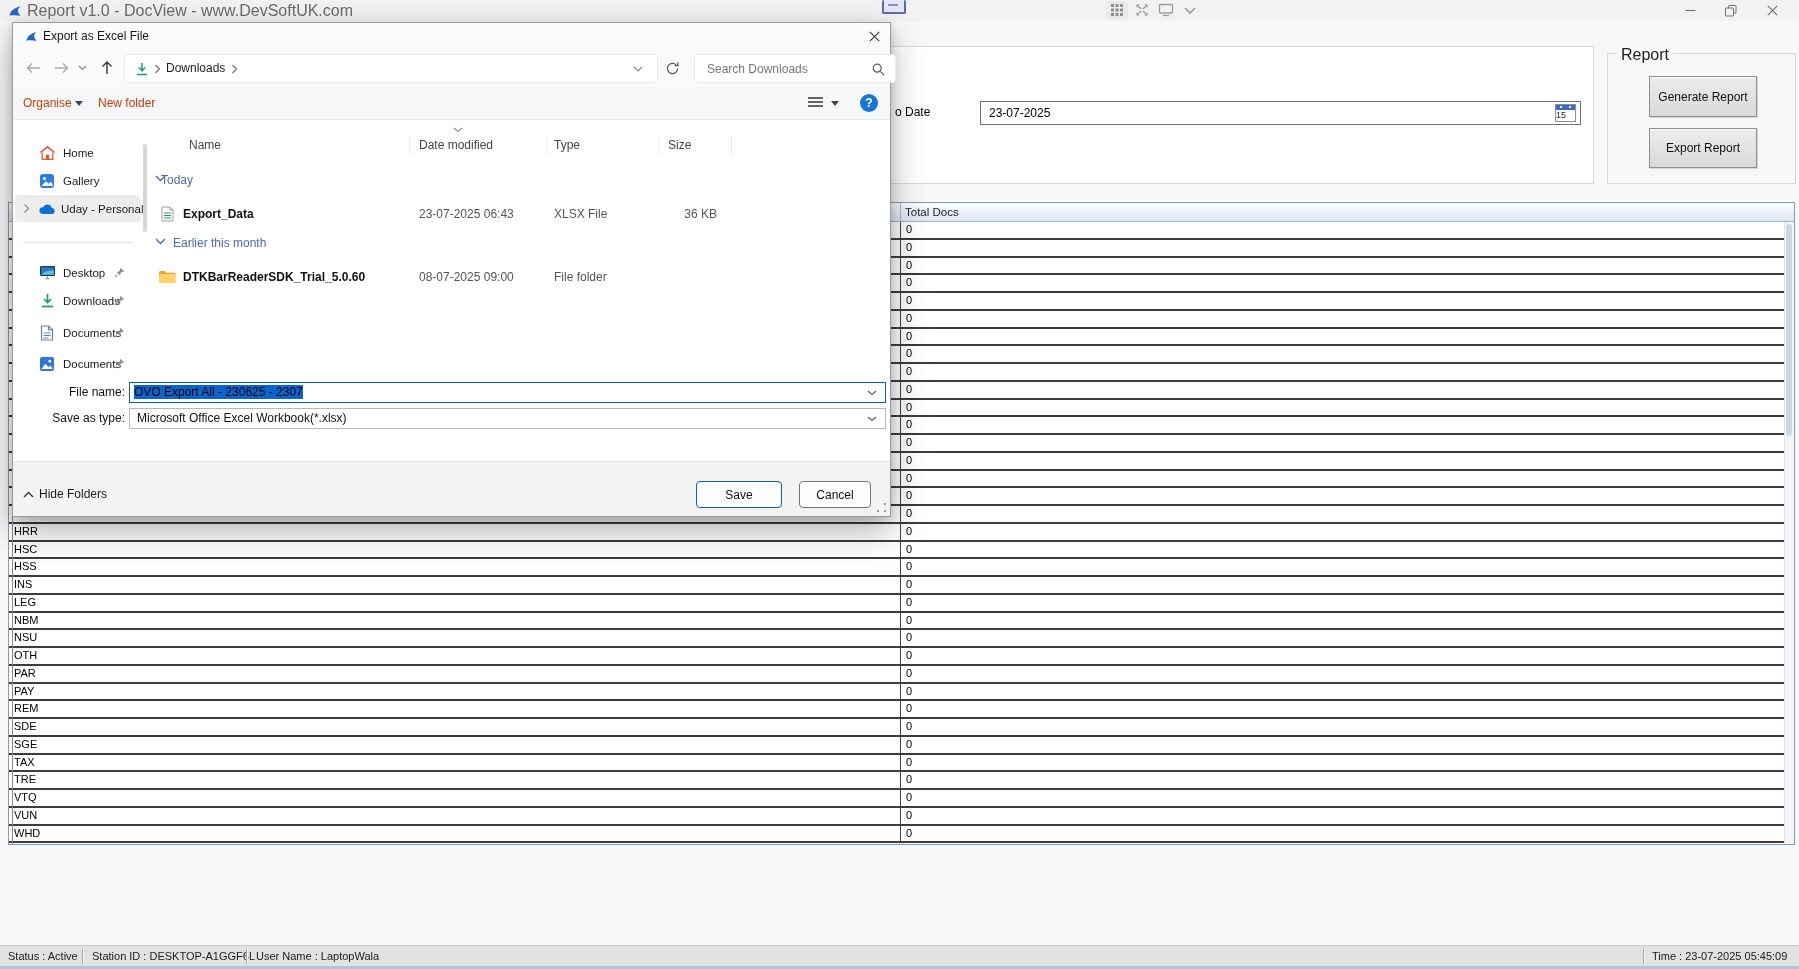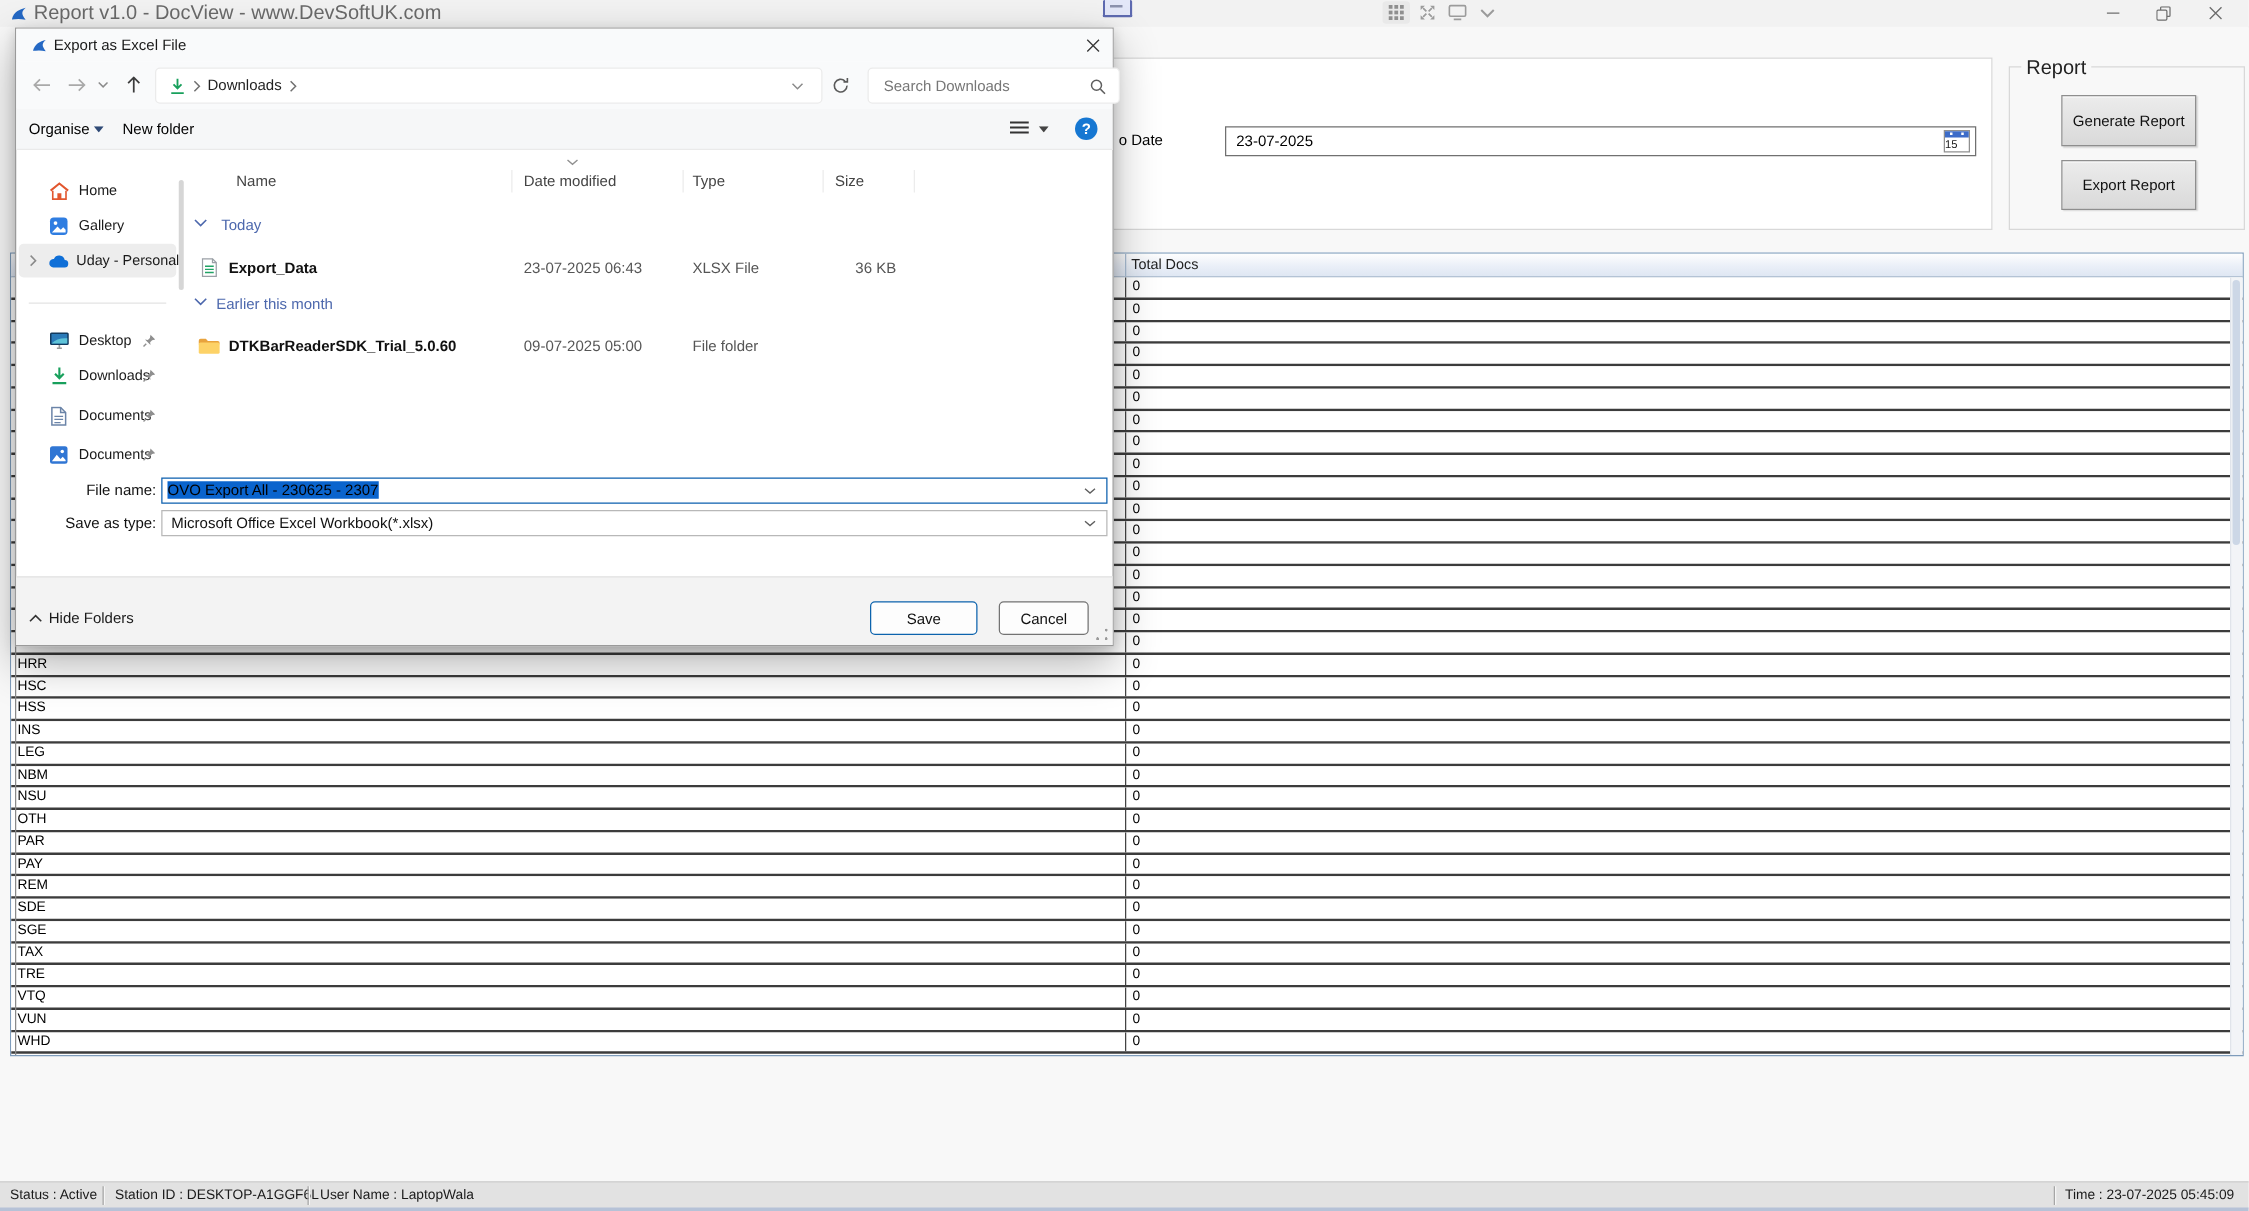--- a/index.html
+++ b/index.html
@@ -59,21 +59,21 @@
   .dlg-title{position:absolute;left:30px;top:0;line-height:26px;font-size:12px;color:#1a1a1a}
   .dlg-close{position:absolute;right:0;top:0;width:32px;height:26px;display:flex;align-items:center;justify-content:center}
   .dlg-nav{position:absolute;left:0;top:26px;right:0;height:38px;background:#f9fafb}
   .navbtn{position:absolute;top:7px;width:24px;height:24px;display:flex;align-items:center;justify-content:center;border-radius:4px}
   .addressbar{position:absolute;left:111px;top:5px;width:534px;height:29px;background:#fff;border:1px solid #ebebeb;border-radius:4px;box-sizing:border-box}
   .addr-item{position:absolute;top:0;line-height:27px;font-size:12px;color:#1f1f1f;white-space:nowrap}
   .searchbox{position:absolute;left:681px;top:5px;width:202px;height:29px;background:#fff;border:1px solid #ebebeb;border-radius:4px;box-sizing:border-box}
   .searchbox input{position:absolute;left:10px;top:3px;width:130px;height:20px;border:none;outline:none;font-size:12px;color:#1f1f1f;font-family:inherit;background:transparent}
   .searchbox input::placeholder{color:#767676}
   .dlg-toolbar{position:absolute;left:0;top:64px;right:0;height:33px;background:#f6f7f8;border-bottom:1px solid #eaeaea;box-sizing:border-box}
-  .tb-text{position:absolute;top:0;line-height:32px;font-size:12px;color:#000000;white-space:nowrap}
+  .tb-text{position:absolute;top:0;line-height:32px;font-size:12px;color:#c2410c;white-space:nowrap}
   .helpbtn{position:absolute;left:847px;top:7px;width:18px;height:18px;border-radius:50%;background:#1677d2;color:#fff;
            font-size:12px;font-weight:bold;text-align:center;line-height:18px}
   
   .sb-item{position:absolute;left:2px;width:126px;height:27px;border-radius:4px;display:flex;align-items:center}
   .sb-item.sel{background:#ededed}
   .sb-label{font-size:11.5px;color:#1a1a1a;white-space:nowrap}
   .sb-sep{position:absolute;left:10px;top:219px;width:110px;height:1px;background:#e3e3e3}
   .sb-scroll{position:absolute;left:130px;top:121px;width:4px;height:88px;background:#d6d6d6;border-radius:2px}
   
   .col-h{position:absolute;top:110px;height:24px;line-height:24px;font-size:12px;color:#444;white-space:nowrap}
@@ -519,21 +519,21 @@
           <path d="M1 1l4 3.5L9 1" stroke="#909090" stroke-width="1.1" fill="none"></path>
         </svg>
       <div class="col-sep" style="left:396px"></div>
       <div class="col-sep" style="left:533px"></div>
       <div class="col-sep" style="left:645px"></div>
       <div class="col-sep" style="left:718px"></div>
 
       <svg class="abs" style="left:142px;top:152px" width="11" height="7" viewBox="0 0 11 7">
           <path d="M1 1l4.5 4.5L10 1" stroke="#4d68ad" stroke-width="1.3" fill="none"></path>
         </svg>
-      <span class="grp-label" style="left:164px;top:150px">Today</span>
+      <span class="grp-label" style="left:148px;top:150px">Today</span>
 
       <div class="abs" style="left:138px;top:180px;width:600px;height:22px">
         <svg class="abs" style="left:10px;top:3px" width="13" height="16" viewBox="0 0 13 16">
           <path d="M1 1h8l3 3v11H1z" fill="#fff" stroke="#9aa0a6"></path>
           <path d="M9 1v3h3" fill="none" stroke="#9aa0a6"></path>
           <path d="M3 7h7M3 9.5h7M3 12h7" stroke="#21a366" stroke-width="1.1"></path>
         </svg>
         <span class="f-name" style="left:32px;top:4px">Export_Data</span>
         <span class="f-meta" style="left:268px;top:4px">23-07-2025 06:43</span>
         <span class="f-meta" style="left:403px;top:4px">XLSX File</span>
@@ -544,21 +544,21 @@
           <path d="M1 1l4.5 4.5L10 1" stroke="#4d68ad" stroke-width="1.3" fill="none"></path>
         </svg>
       <span class="grp-label" style="left:160px;top:213px">Earlier this month</span>
 
       <div class="abs" style="left:138px;top:243px;width:600px;height:22px">
         <svg class="abs" style="left:7px;top:4px" width="19" height="14" viewBox="0 0 19 14">
           <path d="M1 2.5A1.5 1.5 0 0 1 2.5 1h4.2l1.6 1.8h7.9A1.5 1.5 0 0 1 17.7 4.3V5H1z" fill="#e8a33d"></path>
           <rect x="1" y="4" width="16.7" height="9" rx="1.3" fill="#fdd267"></rect>
         </svg>
         <span class="f-name" style="left:32px;top:4px">DTKBarReaderSDK_Trial_5.0.60</span>
-        <span class="f-meta" style="left:268px;top:4px">09-07-2025 05:00</span>
+        <span class="f-meta" style="left:268px;top:4px">08-07-2025 09:00</span>
         <span class="f-meta" style="left:403px;top:4px">File folder</span>
       </div>
     </div>
 
     <span class="fn-label" style="left:28px;top:362px;width:84px">File name:</span>
     <div class="combo" style="top:359px;border:1px solid #0b5fae">
       <span class="cval"><span class="sel-text">OVO Export All - 230625 - 2307</span></span>
       <svg class="abs" style="right:8px;top:7px" width="10" height="6" viewBox="0 0 10 6">
           <path d="M1 1l4 3.5L9 1" stroke="#5f5f5f" stroke-width="1.1" fill="none"></path>
         </svg>

